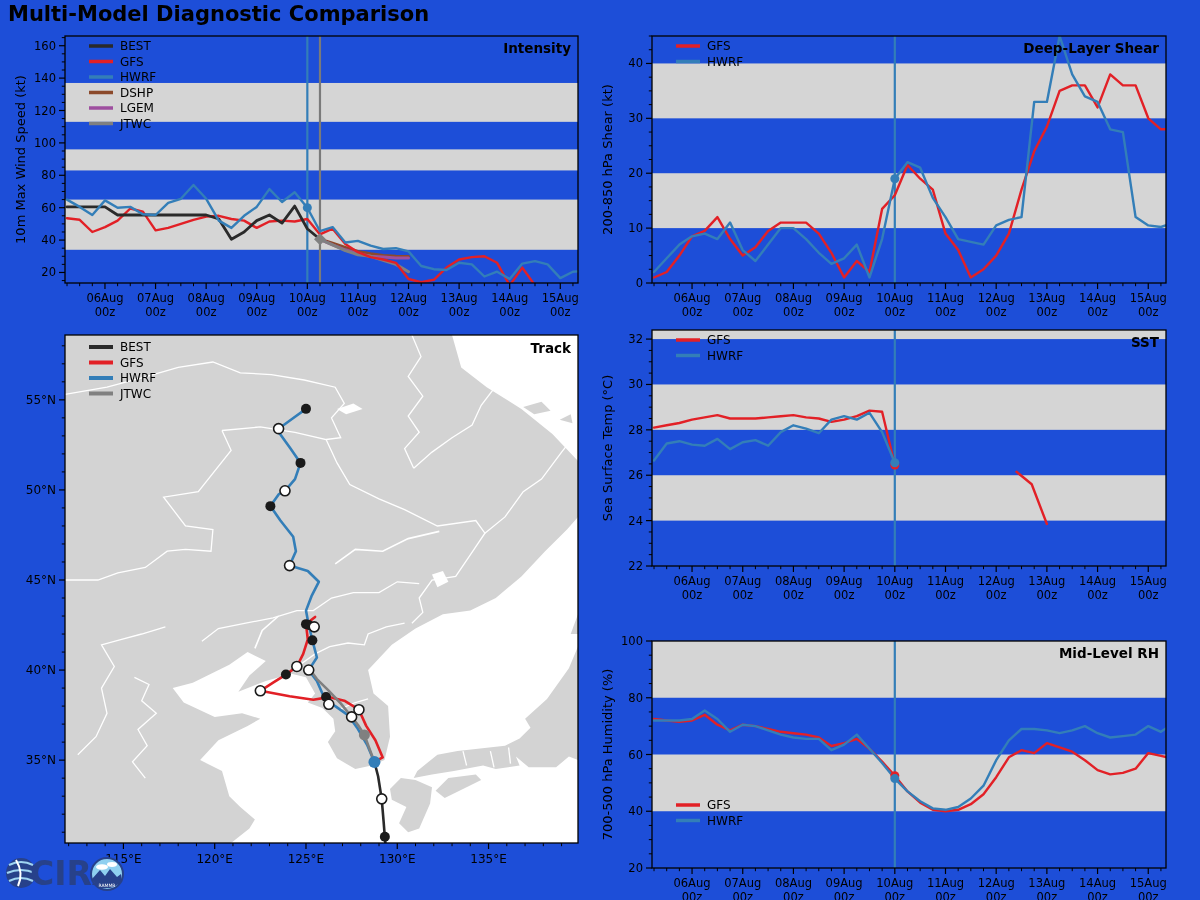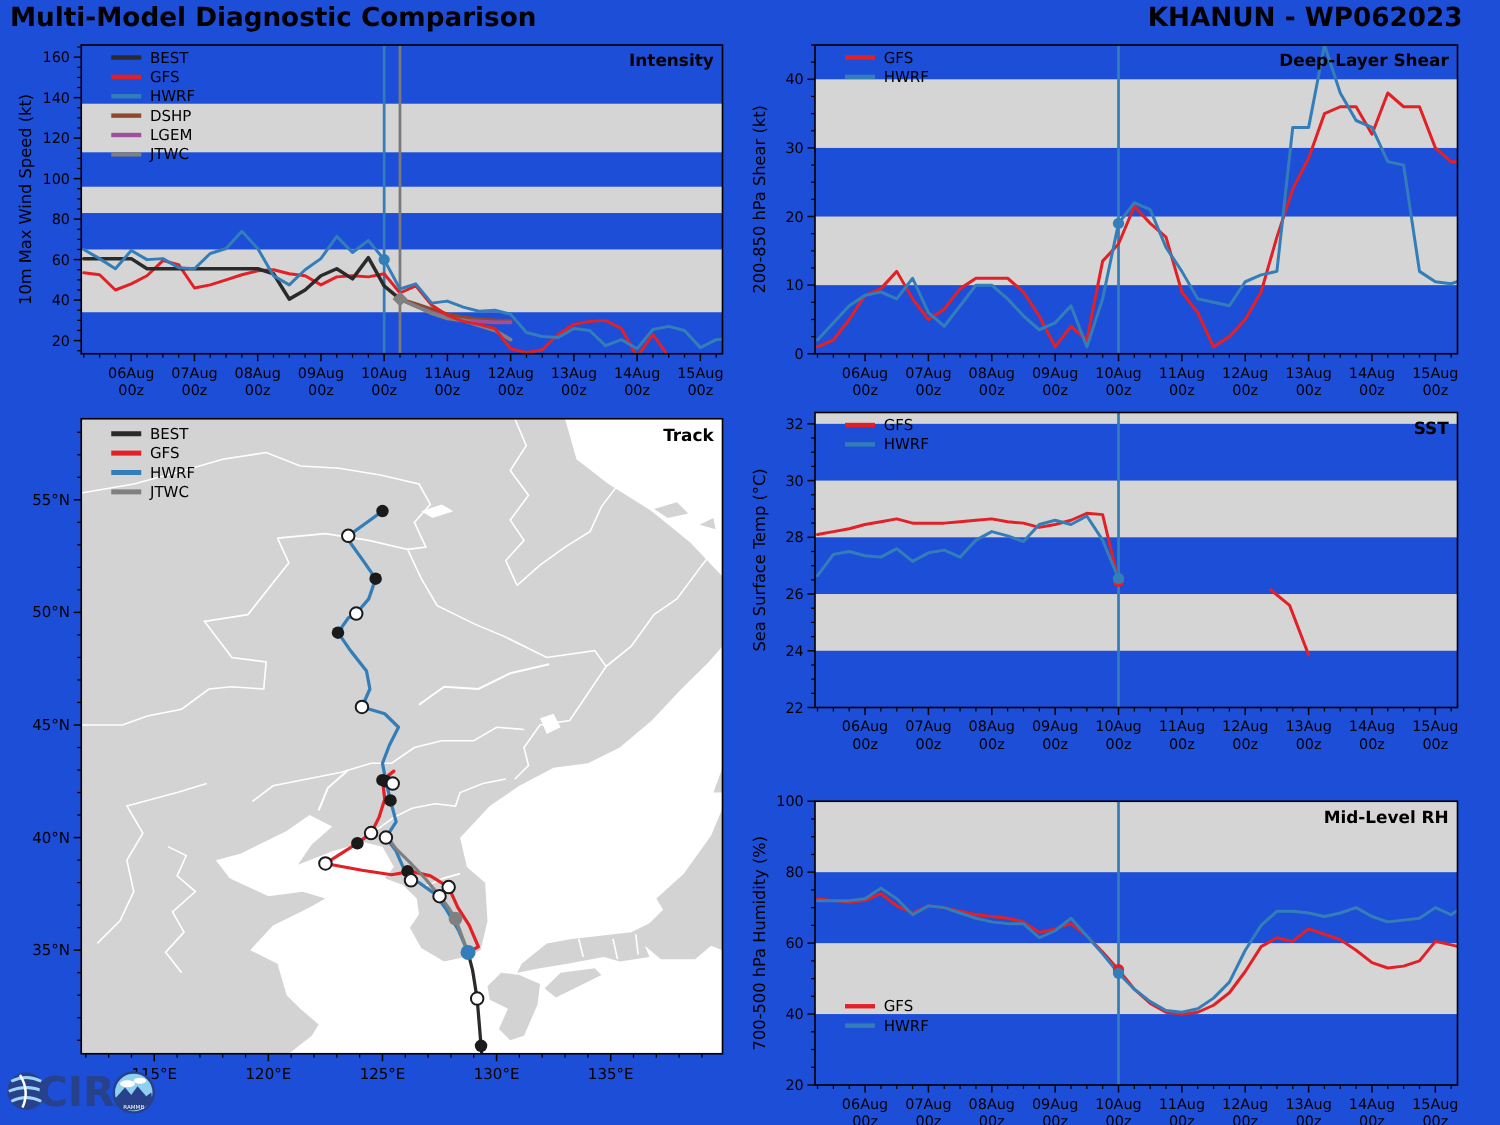--- a/index.html
+++ b/index.html
@@ -8,21 +8,20 @@
   .main-title{position:absolute;top:2px;left:8px;font-size:21px;font-weight:bold;color:#000;}
   .storm-title{position:absolute;top:2px;right:30px;font-size:21px;font-weight:bold;color:#000;}
   #charts{position:absolute;top:0;left:0;}
   #logo{position:absolute;left:4px;top:851px;}
 </style>
 </head>
 <body>
 
 <div id="fig">
   <div class="main-title">Multi-Model Diagnostic Comparison</div>
-  <div class="storm-title">KHANUN - WP062023</div>
   <svg id="charts" width="1200" height="900">
       <g>
         <clipPath id="intensityclip">
           <rect x="65" y="36" width="513" height="247"></rect>
         </clipPath>
         <rect x="65" y="199.58688524590164" width="513" height="50.20983606557377" fill="#d5d5d5"></rect>
         <rect x="65" y="149.37704918032787" width="513" height="21.055737704918016" fill="#d5d5d5"></rect>
         <rect x="65" y="82.97049180327869" width="513" height="38.87213114754098" fill="#d5d5d5"></rect>
         <line x1="307.3343195266272" x2="307.3343195266272" y1="36" y2="283" stroke="#337eb8" stroke-width="2.2"></line>
         <line x1="319.9822485207101" x2="319.9822485207101" y1="36" y2="283" stroke="#7a7a7a" stroke-width="2.2"></line>

